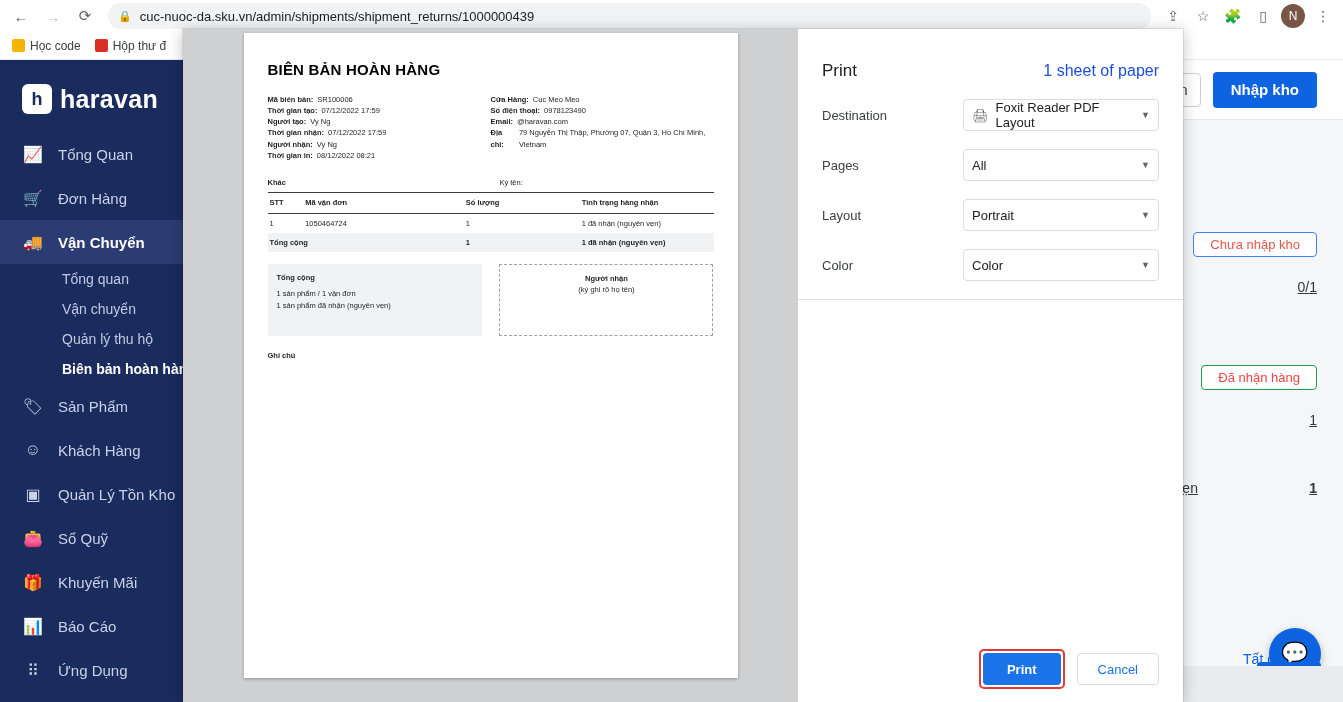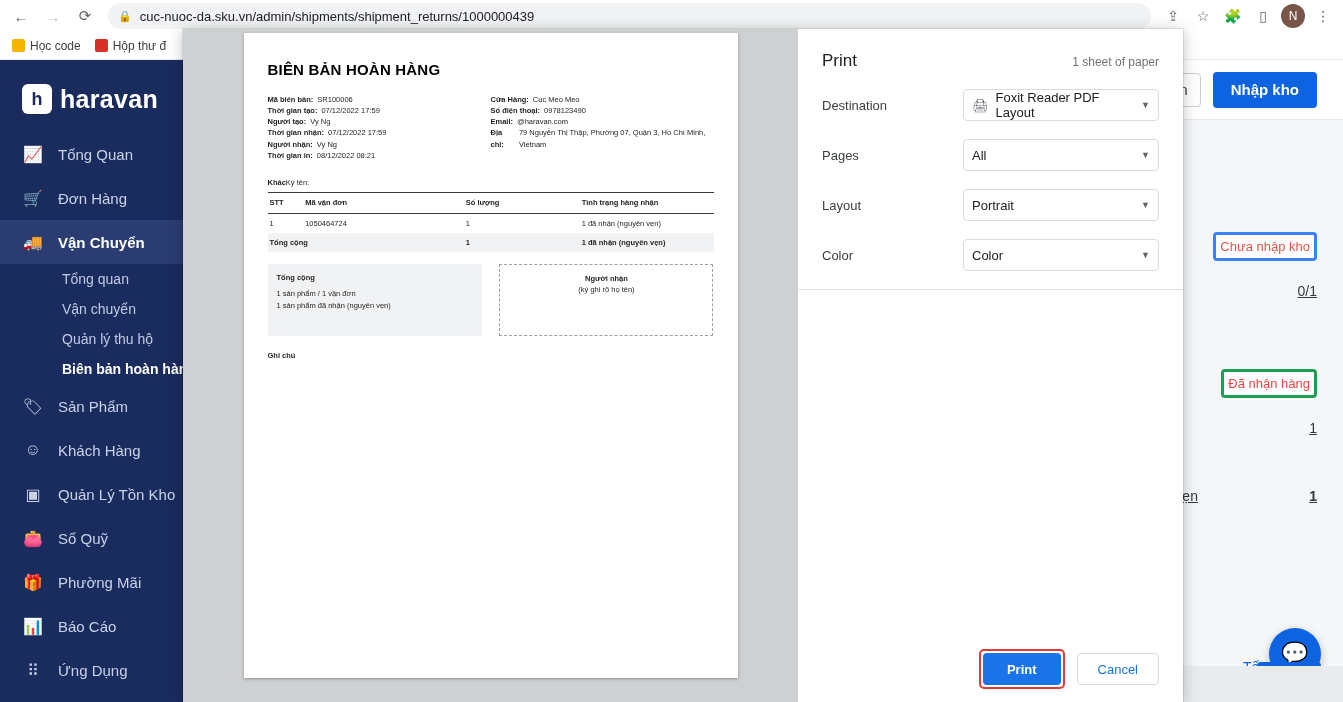--- a/index.html
+++ b/index.html
@@ -106,22 +106,22 @@
     background: #0d63e0; color: #fff; border-radius: 4px; height: 36px;
     padding: 0 18px; display: flex; align-items: center; font-size: 15px;
     font-weight: bold;
   }
   .btn-ghost {
     border: 1px solid #c9cfd9; border-radius: 4px; background: #fff;
     height: 34px; padding: 0 12px; display: flex; align-items: center;
     font-size: 14px; color: #33373b;
   }
   .pill {
-    border: 3px solid #3b82f6; color: #e0564a; border-radius: 4px;
-    padding: 4px 4px; font-size: 13px; background: #fff;
+    border: 1px solid #3b82f6; color: #e0564a; border-radius: 4px;
+    padding: 4px 16px; font-size: 13px; background: #fff;
   }
   .pill.green { border-color: #1f9d55; color: #ef4444; margin-top: 34px; }
   .row-line {
     display: flex; align-items: center; justify-content: space-between;
     font-size: 14px; color: #33373b; text-decoration: underline;
   }
   .link { color: #0d63e0; font-size: 14px; }
   .chat-bubble {
     position: absolute; right: 22px; bottom: 22px; width: 52px; height: 52px;
     border-radius: 50%; background: #0d63e0; color: #fff; font-size: 22px;
@@ -171,28 +171,28 @@
     background: #f1f2f4; padding: 8px 9px; width: 48%; min-height: 50px;
   }
   .box-dash {
     border: 1px dashed #9aa0a6; padding: 8px 9px; width: 48%;
     min-height: 72px; text-align: center;
   }
   .two-box { display: flex; gap: 4%; margin-top: 12px; }
 
   .settings-pane {
     width: 385px; height: 673px; background: #fff; position: relative;
-    padding: 0 24px;
+    padding: 10px 24px;
   }
   .settings-head {
     display: flex; align-items: baseline; justify-content: space-between;
     padding: 22px 0 18px 0;
   }
   .settings-title { font-size: 17px; color: #202124; }
-  .sheet-count { font-size: 12px; color: #737373; }
+  .sheet-count { font-size: 16px; color: #1d4ed8; }
   .field-row {
     display: flex; align-items: center; justify-content: space-between;
     margin-bottom: 18px;
   }
   .field-label { font-size: 13px; color: #3c4043; }
   .select {
     width: 196px; height: 32px; border: 1px solid #dadce0; border-radius: 4px;
     display: flex; align-items: center; padding: 0 8px; gap: 7px;
     font-size: 13px; color: #202124; background: #fff;
   }
@@ -293,21 +293,21 @@
       <div class="nav-item">
         <span class="nav-icon">▣</span>
         <span>Quản Lý Tồn Kho</span>
       </div>
       <div class="nav-item">
         <span class="nav-icon">👛</span>
         <span>Sổ Quỹ</span>
       </div>
       <div class="nav-item">
         <span class="nav-icon">🎁</span>
-        <span>Phường Mãi</span>
+        <span>Khuyến Mãi</span>
       </div>
       <div class="nav-item">
         <span class="nav-icon">📊</span>
         <span>Báo Cáo</span>
       </div>
       <div class="nav-item">
         <span class="nav-icon">⠿</span>
         <span>Ứng Dụng</span>
       </div>
     </div>
@@ -402,21 +402,21 @@
                 <b>Email:</b>
                 <span>@haravan.com</span>
               </div>
             <div class="kv">
                 <b>Địa chỉ:</b>
                 <span>79 Nguyễn Thị Thập, Phường 07, Quận 3, Hồ Chí Minh, Vietnam</span>
               </div>
           </div>
         </div>
 
-        <div style="display:flex; justify-content:flex-start; margin-top:16px;">
+        <div style="display:flex; justify-content:space-between; margin-top:16px;">
           <div class="sect-title" style="margin:0">Khác</div>
           <div style="width:48%; margin:0">Ký tên:</div>
         </div>
 
         <table class="doc">
           <thead>
             <tr>
               <th style="width:8%">STT</th>
               <th style="width:36%">Mã vận đơn</th>
               <th style="width:26%">Số lượng</th>

